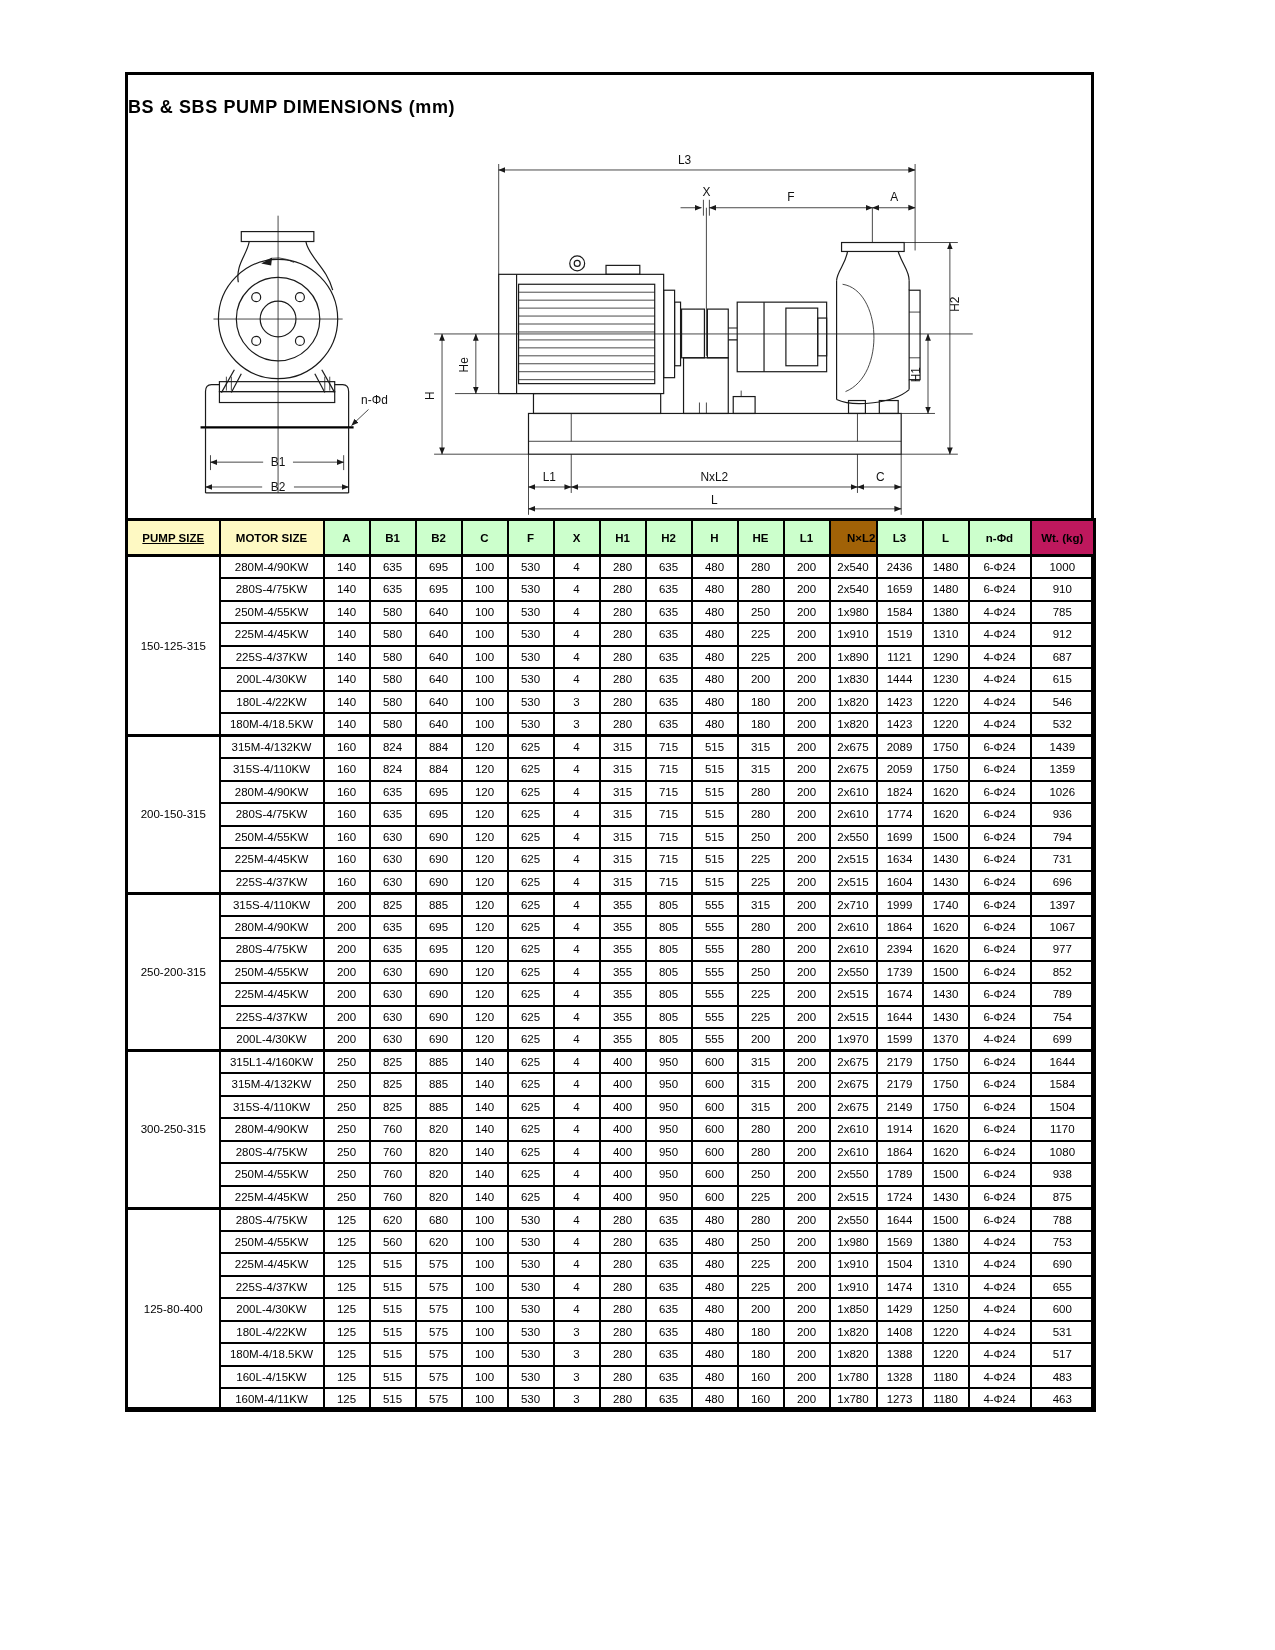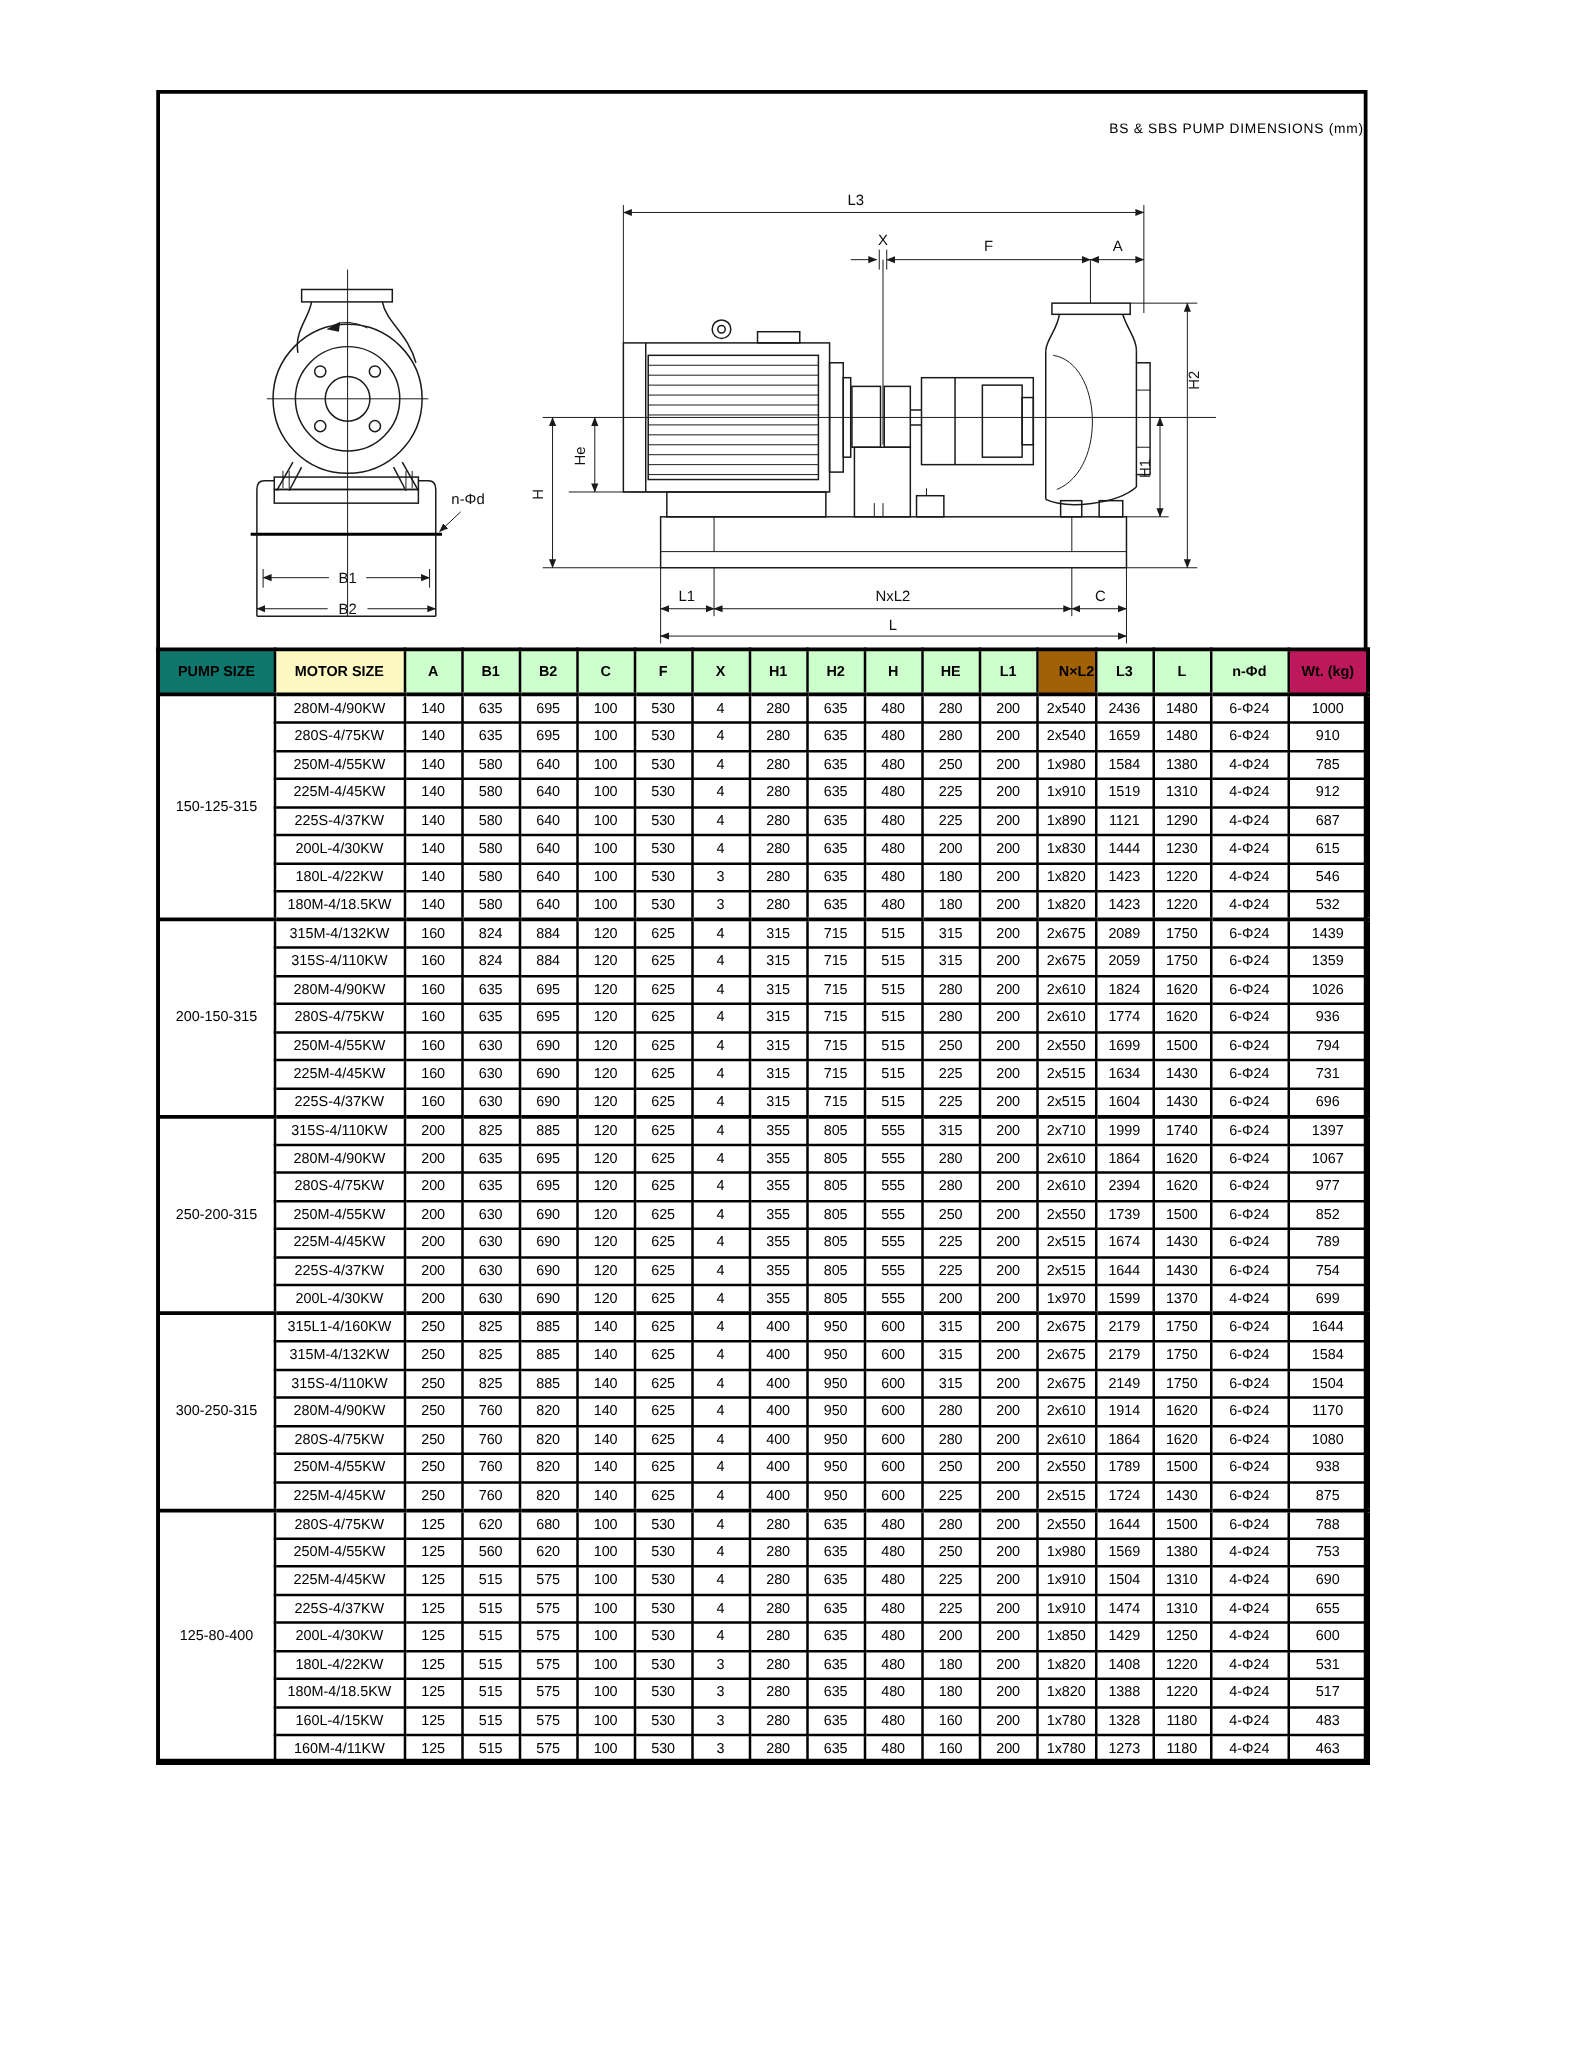--- a/index.html
+++ b/index.html
@@ -1,21 +1,21 @@
 <!DOCTYPE html>
 <html><head>
 <meta charset="utf-8">
 <style>
   html,body{margin:0;padding:0;background:#fff;}
   .sheet{position:relative;width:1275px;height:1650px;background:#ffffff;
          font-family:"Liberation Sans","DejaVu Sans",sans-serif;color:#000;}
   .frame{position:absolute;left:125px;top:72px;width:969px;height:1338px;
          border:3px solid #000;box-sizing:border-box;background:#fff;}
-  .doc-title{position:absolute;left:0;top:22px;width:100%;text-align:right;
-         font-size:11px;font-weight:normal;letter-spacing:.6px;}
+  .doc-title{position:absolute;left:0;top:22px;width:100%;text-align:left;
+         font-size:18px;font-weight:bold;letter-spacing:.6px;}
   .drawing{position:absolute;left:0;top:56px;width:963px;height:390px;}
   .tbl-wrap{position:absolute;left:-3px;top:443px;width:969px;}
   table.dims{border-collapse:collapse;table-layout:fixed;width:969px;
          border:3px solid #000;}
   table.dims th{border:2px solid #000;background:#ccffcc;font-size:11.5px;
          font-weight:bold;height:33px;padding:0;white-space:nowrap;overflow:hidden;}
   table.dims td{border:2px solid #000;font-size:11.5px;text-align:center;
          padding:0;white-space:nowrap;overflow:hidden;}
   table.dims tr.data-row{height:22.5px;}
   table.dims tr.group-start td{border-top:3px solid #000;}
@@ -176,21 +176,21 @@
             <col style="width: 46px;">
             <col style="width: 46px;">
             <col style="width: 47px;">
             <col style="width: 46px;">
             <col style="width: 46px;">
             <col style="width: 62px;">
             <col style="width: 64px;">
           </colgroup>
         <thead>
             <tr>
-              <th style="background: #0f766e;">PUMP SIZE</th>
+              <th style="background: #fef9c3; text-decoration: underline;">PUMP SIZE</th>
               <th style="background: #fef9c3;">MOTOR SIZE</th>
               <th style="background: rgb(204, 255, 204);">A</th>
               <th style="background: rgb(204, 255, 204);">B1</th>
               <th style="background: rgb(204, 255, 204);">B2</th>
               <th style="background: rgb(204, 255, 204);">C</th>
               <th style="background: rgb(204, 255, 204);">F</th>
               <th style="background: rgb(204, 255, 204);">X</th>
               <th style="background: rgb(204, 255, 204);">H1</th>
               <th style="background: rgb(204, 255, 204);">H2</th>
               <th style="background: rgb(204, 255, 204);">H</th>

